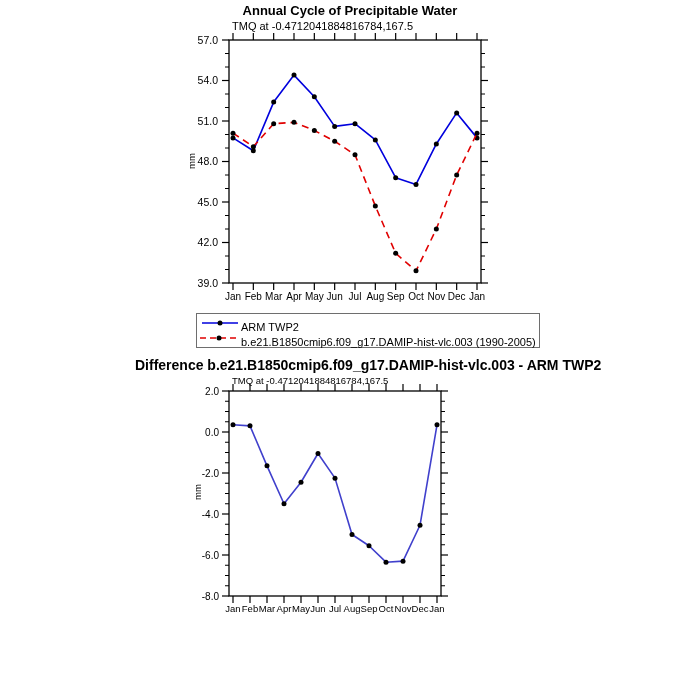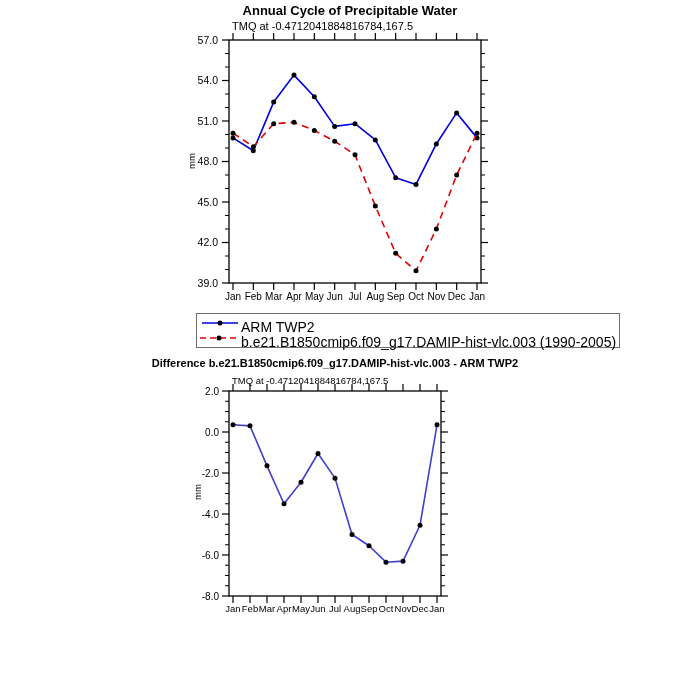--- a/index.html
+++ b/index.html
@@ -6,37 +6,37 @@
   .page{
     position:relative;width:700px;height:700px;background:#ffffff;overflow:hidden;
     font-family:"Liberation Sans", sans-serif;color:#000;
   }
   .chart-svg{position:absolute;left:0;width:700px;height:350px;}
   #chart1-svg{top:0;}
   #chart2-svg{top:350px;}
   svg text{font-family:"Liberation Sans", sans-serif;fill:#000;}
   .main-title{position:absolute;text-align:center;font-weight:bold;white-space:nowrap;}
   #title1{left:150px;top:3px;width:400px;font-size:13px;}
-  #title2{left:135px;top:357px;width:400px;font-size:11px;}
+  #title2{left:135px;top:357px;width:400px;font-size:14px;}
   .sub-title{position:absolute;white-space:nowrap;}
   #subtitle1{left:232px;top:20px;font-size:11px;}
   #subtitle2{left:232px;top:375px;font-size:9.5px;}
   .y-axis-label{
     position:absolute;width:16px;height:14px;font-size:9.5px;text-align:center;
     transform:rotate(-90deg);line-height:14px;
   }
   #ylabel1{left:184px;top:154px;}
   #ylabel2{left:190px;top:485px;}
   .legend{
     position:absolute;left:196px;top:313px;border:1px solid #6e6e6e;
     background:#ffffff;padding:2px 3px 2px 3px;width:fit-content;white-space:nowrap;
   }
   .legend-row{display:flex;align-items:center;height:14.5px;}
   .legend-row svg{flex:0 0 auto;display:block;}
-  .legend-row span{font-size:14px;margin-left:1px;margin-top:8px;}
+  .legend-row span{font-size:11px;margin-left:1px;margin-top:8px;}
 </style>
 </head>
 <body>
 
 <div class="page">
 
   <svg id="chart1-svg" class="chart-svg" viewBox="0 0 700 350">
       <rect x="229" y="40" width="252" height="243" fill="none" stroke="#000000" stroke-width="1.3"></rect>
       <line x1="222" y1="283" x2="229" y2="283" stroke="#000" stroke-width="1.2"></line>
       <line x1="481" y1="283" x2="488" y2="283" stroke="#000" stroke-width="1.2"></line>

